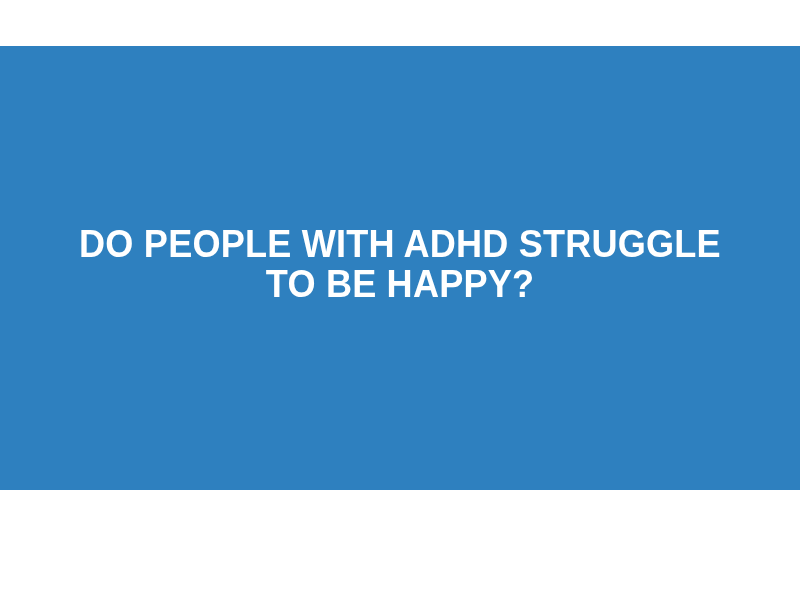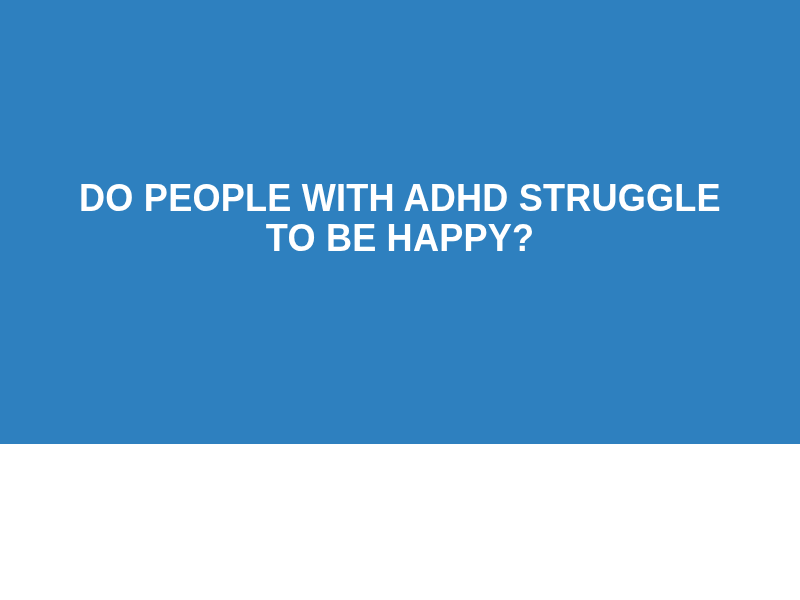--- a/index.html
+++ b/index.html
@@ -16,20 +16,21 @@
 
   .featured-card {
     position: relative;
     width: 800px;
     height: 444px;
     background-color: #2e80bf;
     display: flex;
     align-items: center;
     justify-content: center;
     box-sizing: border-box;
+    margin-top: 46px;
   }
 
   .headline-block {
     width: 700px;
     margin: 0 auto;
     
     transform: translateY(-4px);
   }
 
   .headline {

